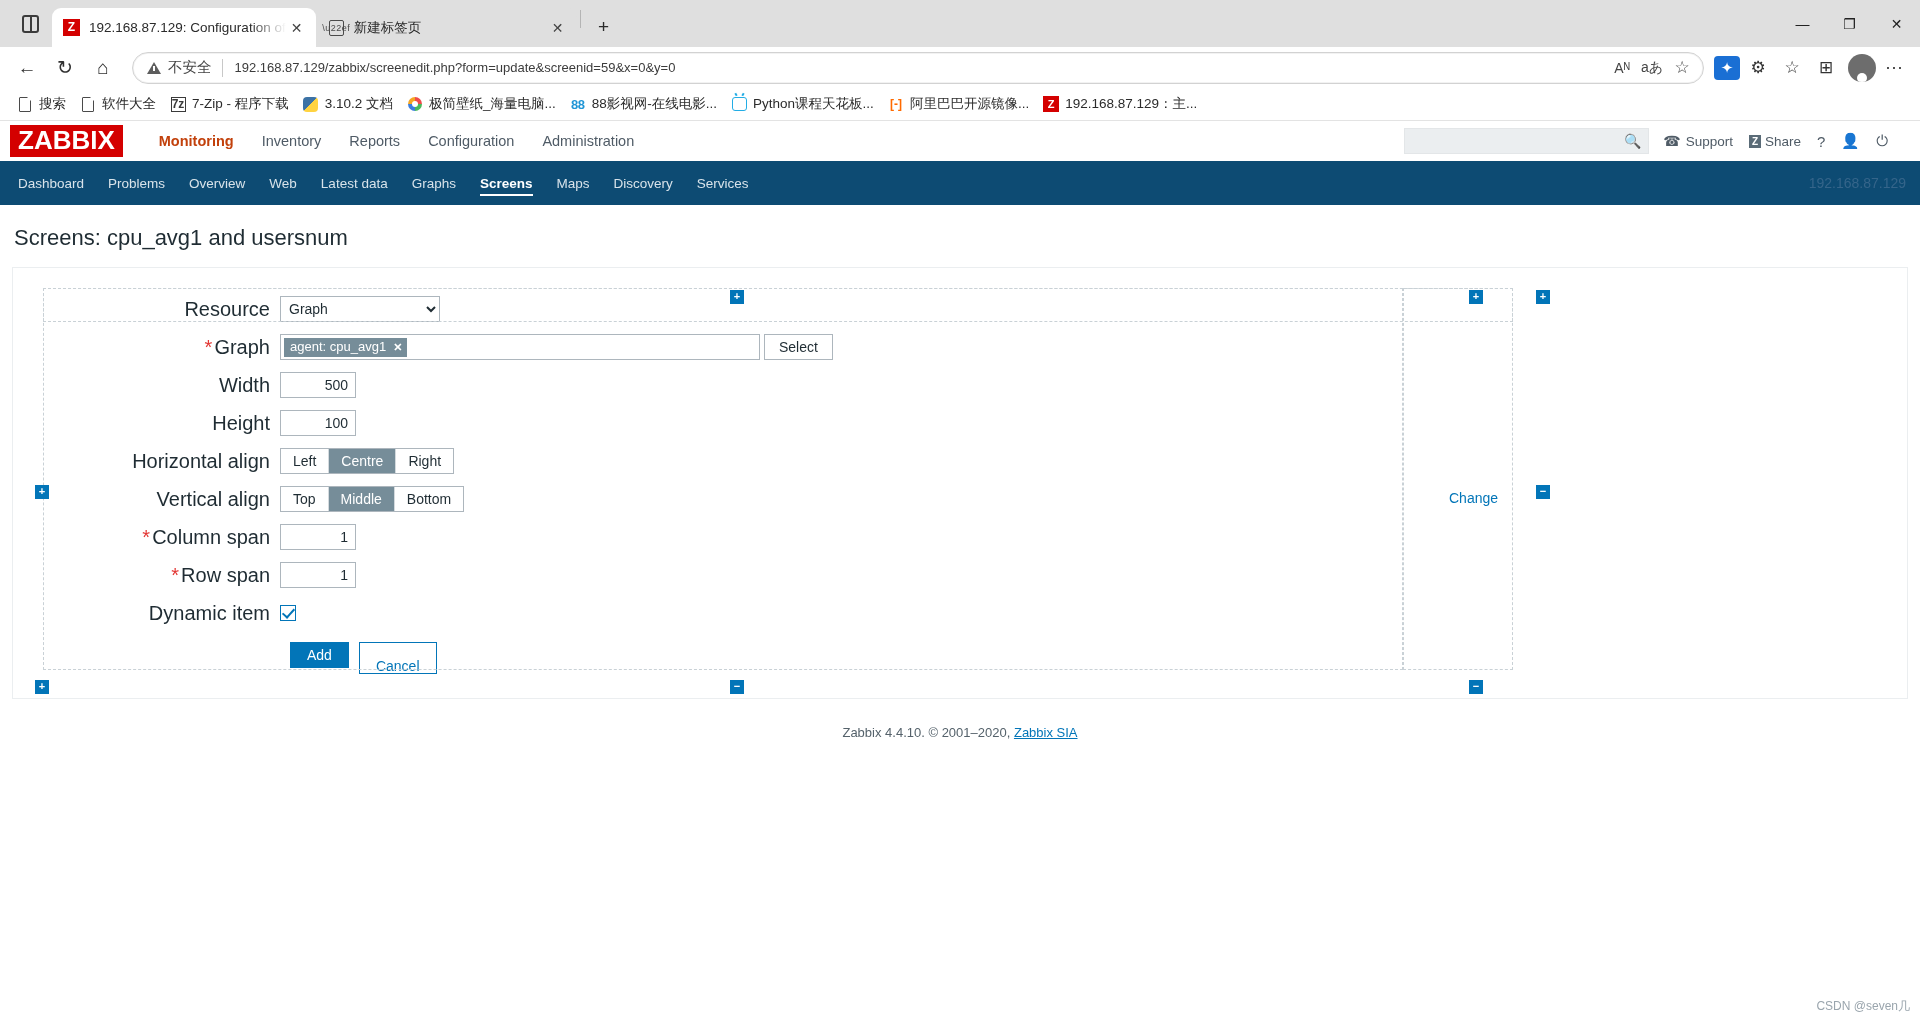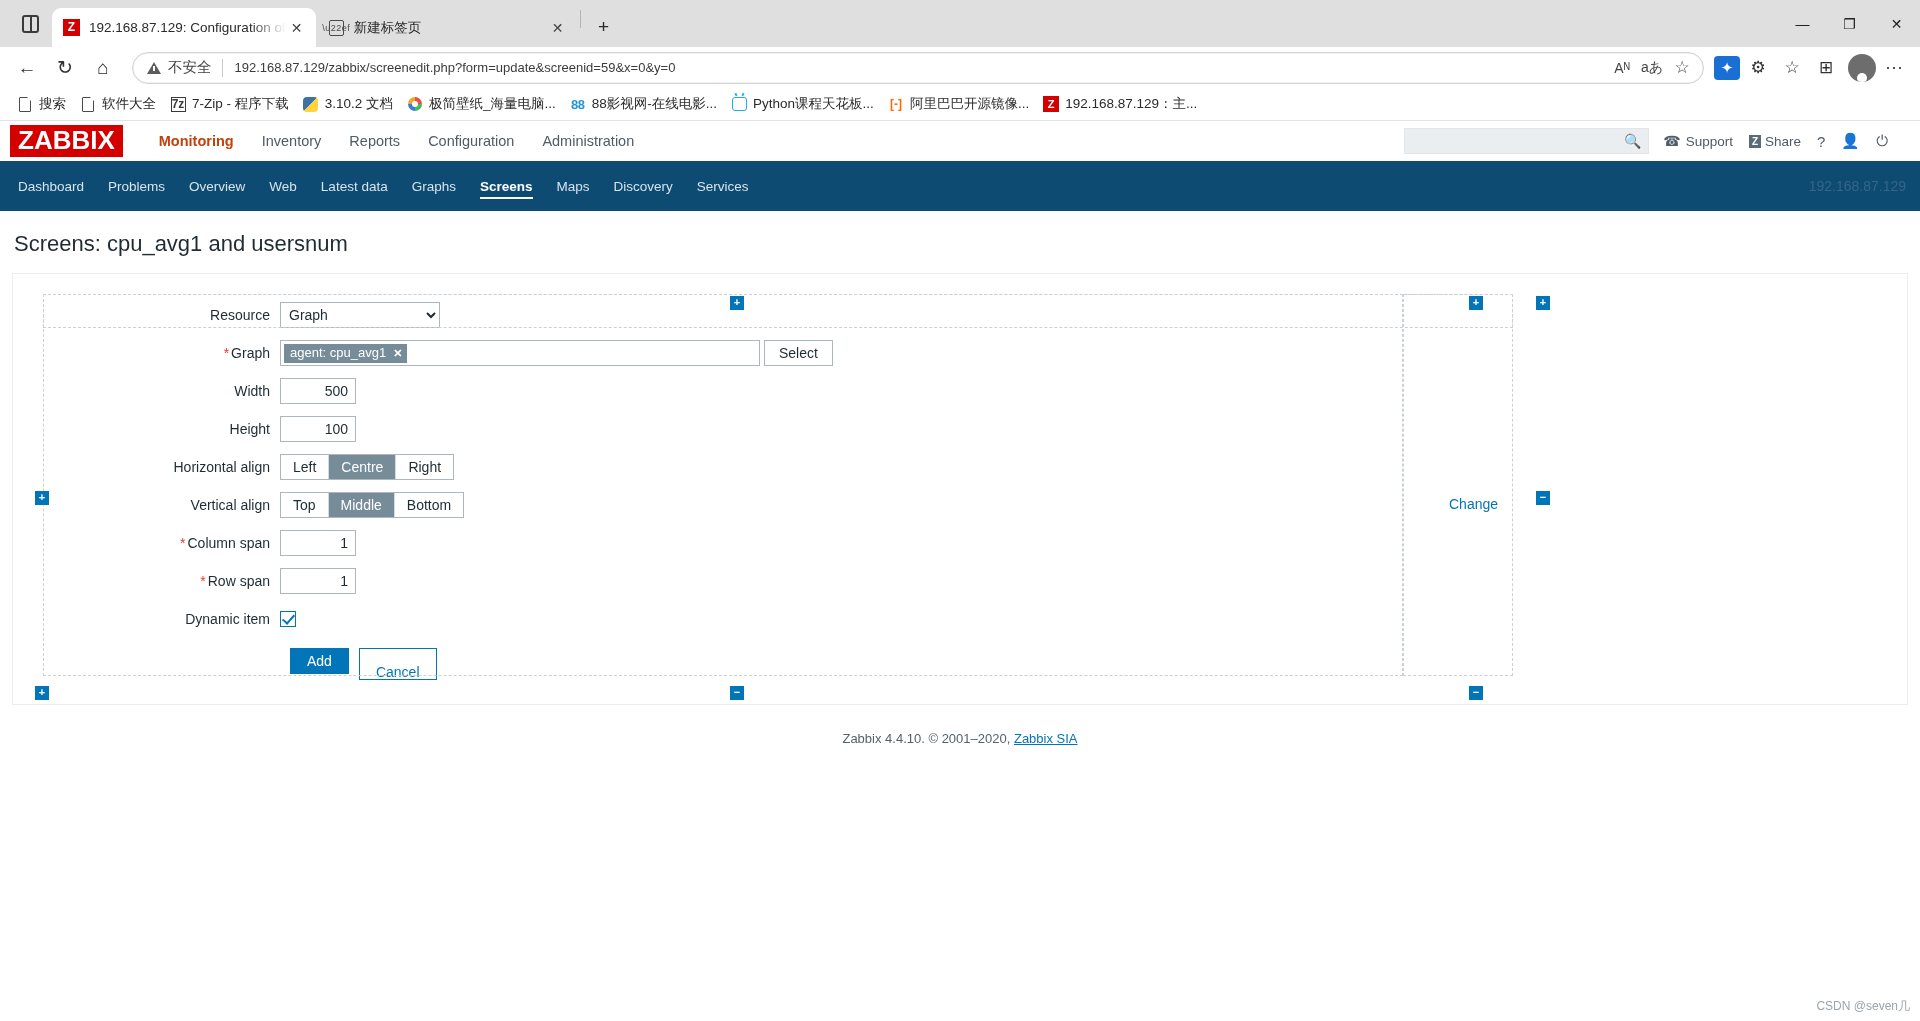--- a/index.html
+++ b/index.html
@@ -315,21 +315,21 @@
     margin-right: 16px;
   }
   .zlink .gl { margin-right: 5px; font-size: 14px; }
   .zbadge {
     background: #5a6b77; color: #fff; font-weight: bold;
     font-size: 10px; padding: 1px 3px; margin-right: 4px;
   }
   .zicon-btn { color: #4f5b66; font-size: 15px; margin-right: 16px; }
 
   .znav {
-    height: 50px;
+    height: 44px;
     background: #0d4b73;
     display: flex; align-items: center;
     padding-left: 6px;
     position: relative;
   }
   .znav-item {
     color: #d8e3ea;
     font-size: 13.5px;
     padding: 0 12px;
     height: 33px;
@@ -389,21 +389,21 @@
   .frow {
     display: flex;
     align-items: center;
     margin-bottom: 12px;
     min-height: 26px;
   }
   .flabel {
     width: 255px;
     text-align: right;
     padding-right: 10px;
-    font-size: 14px;
+    font-size: 20px;
     color: #1f2c33;
     flex: 0 0 auto;
   }
   .req { color: #e33734; margin-right: 2px; }
 
   select.zselect {
     height: 26px;
     width: 160px;
     border: 1px solid #adb6bd;
     background: #ffffff;

